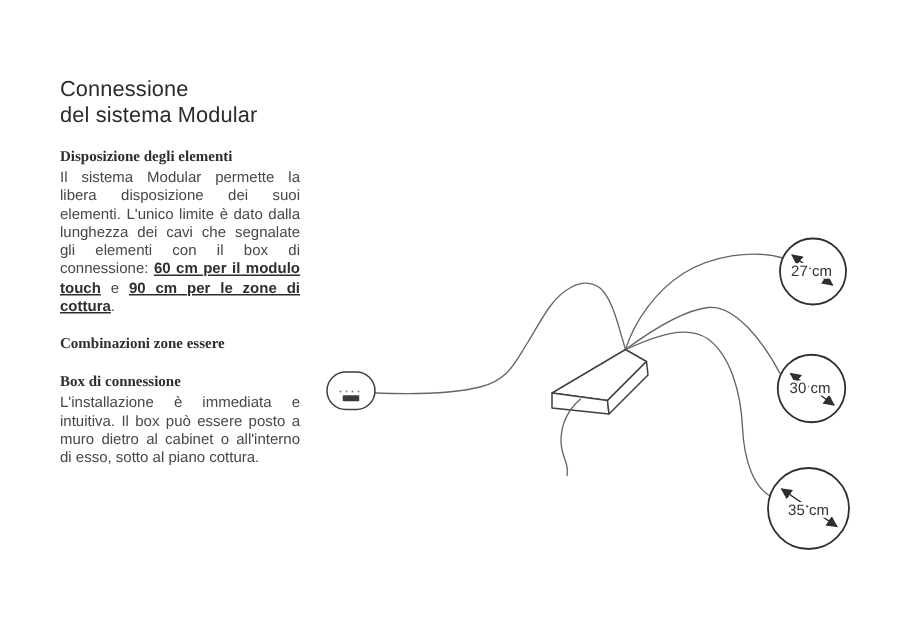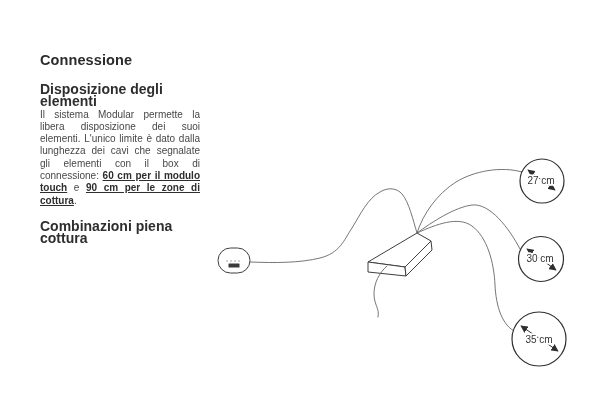--- a/index.html
+++ b/index.html
@@ -14,30 +14,31 @@
 
   .text-col {
     position: absolute;
     left: 40px; top: 52px;
     width: 160px;
   }
   h1.title {
     margin: 0 0 14px 0;
     font-size: 14.5px;
     line-height: 16.5px;
-    font-weight: bold;
+    font-weight: normal;
     color: #2b2b2b;
     letter-spacing: 0.1px;
   }
   h2.sec-heading {
     margin: 13px 0 2px 0;
-    font-size: 14px;
+    font-size: 10px;
     line-height: 12px;
     font-weight: bold;
     color: #2e2e2e;
+    font-family: Liberation Serif, serif;
   }
   p.sec-body {
     margin: 0;
     font-size: 10px;
     line-height: 12.3px;
     color: #474747;
     text-align: justify;
   }
   p.sec-body .b { font-weight: bold; color: #2e2e2e; text-decoration: underline; }
 
@@ -55,25 +56,27 @@
     stroke-width: 3.5px;
     stroke-linejoin: round;
   }
 </style>
 </head>
 <body>
 
 <div class="page">
 
   <div class="text-col">
-    <h1 class="title"><span>Connessione</span><br></h1>
+    <h1 class="title"><span>Connessione</span><br><span>del sistema Modular</span></h1>
     <div id="sections">
         <h2 class="sec-heading">Disposizione degli elementi</h2>
         <p class="sec-body"><span>Il sistema Modular permette la libera disposizione dei suoi elementi. L'unico limite è dato dalla lunghezza dei cavi che segnalate gli elementi con il box di connessione: </span><span class="b">60 cm per il modulo touch</span><span> e </span><span class="b">90 cm per le zone di cottura</span><span>.</span></p>
-        <h2 class="sec-heading">Combinazioni piena cottura</h2>
+        <h2 class="sec-heading">Combinazioni zone essere</h2>
+        <h2 class="sec-heading">Box di connessione</h2>
+        <p class="sec-body"><span>L'installazione è immediata e intuitiva. Il box può essere posto a muro dietro al cabinet o all'interno di esso, sotto al piano cottura.</span></p>
       </div>
   </div>
 
   <svg class="diagram" width="600" height="420" viewBox="0 0 600 420">
     <defs>
       <marker id="arw" viewBox="0 0 10 10" refX="9" refY="5" markerWidth="7.5" markerHeight="7.5" orient="auto-start-reverse">
         <path d="M0,0 L10,5 L0,10 z" fill="#2f2f2f"></path>
       </marker>
     </defs>
 

